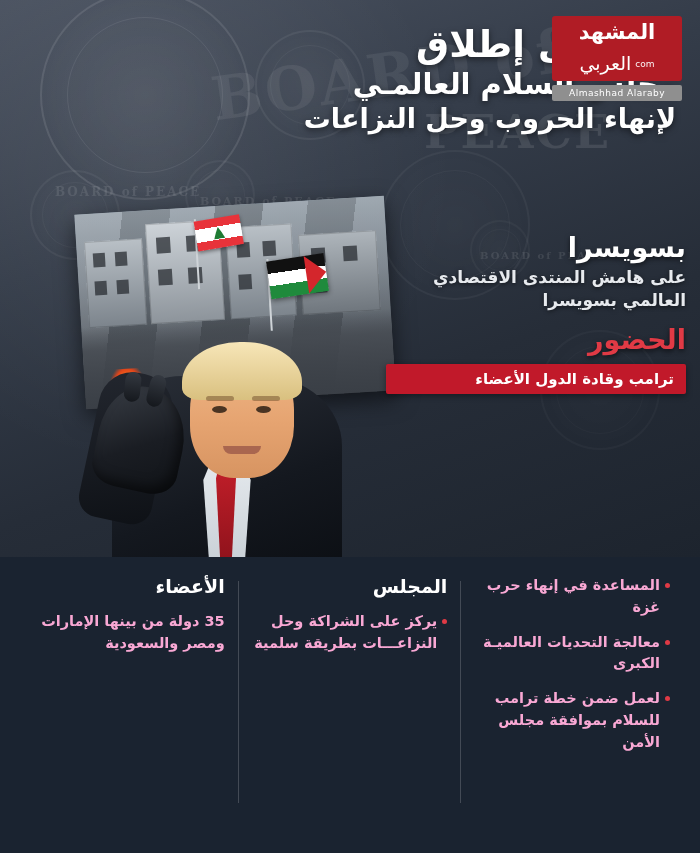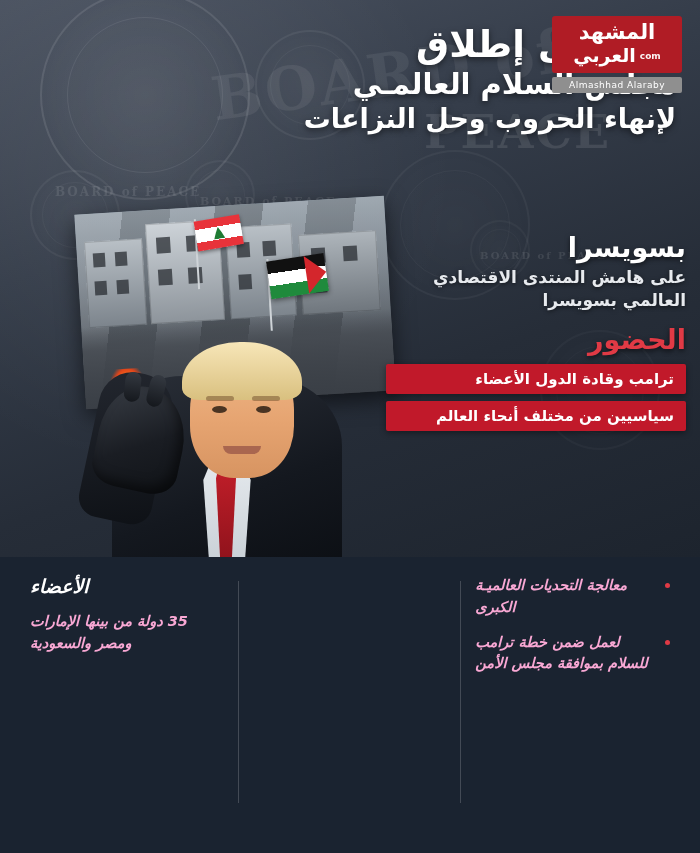--- a/index.html
+++ b/index.html
@@ -72,21 +72,21 @@
   .logo-main {
     background: #b01c25;
     padding: 6px 8px 7px 8px;
     border-radius: 3px;
     color: #fff;
   }
   .logo-l1 {
     font-size: 21px; font-weight: 700; line-height: 1.0; letter-spacing: 0px;
   }
   .logo-l2 {
-    font-size: 19px; font-weight: 700; line-height: 1.1; margin-top: 2px; text-align: center;
+    font-size: 19px; font-weight: 400; line-height: 1.1; margin-top: 10px; text-align: center;
   }
   .logo-com {
     font-size: 9px; display: inline-block; vertical-align: middle;
     margin-left: 4px; opacity: .95;
   }
   .logo-sub {
     margin-top: 4px;
     background: #8f8f8f;
     color: #fff;
     font-size: 9px;
@@ -291,23 +291,22 @@
     height: 296px;
     background: #1a2330;
     padding: 18px 16px 22px 16px;
     display: flex;
     direction: rtl;
     z-index: 6;
   }
   .col {
     flex: 1 1 0;
     padding: 0 14px;
-    text-align: left;
+    text-align: right;
     position: relative;
-    font-style: italic;
   }
   .col + .col::after {
     content: "";
     position: absolute;
     right: 0; top: 6px; bottom: 28px;
     width: 1px;
     background: rgba(255,255,255,0.18);
   }
   .col h3 {
     color: #ffffff;
@@ -423,37 +422,45 @@
     </div>
   </div>
 
   <div class="info">
 
     <div class="info-h">بسويسرا</div>
     <div class="info-p">على هامش المنتدى الاقتصادي العالمي بسويسرا</div>
 
     <div class="info-h red">الحضور</div>
     <div class="chip">ترامب وقادة الدول الأعضاء</div>
-    <div class="chip">سياسيين من مختلف أنحاء العالم</div>
   </div>
 
   <div class="bottom">
 
     <div class="col c-goals">
       <div class="item">
         <span class="bullet"></span>
+        <span>المساعدة في إنهاء حرب غزة</span>
+      </div>
+      <div class="item">
+        <span class="bullet"></span>
         <span>معالجة التحديات العالميـة الكبرى</span>
       </div>
       <div class="item">
         <span class="bullet"></span>
         <span>لعمل ضمن خطة ترامب للسلام بموافقة مجلس الأمن</span>
       </div>
     </div>
 
     <div class="col c-council">
+      <h3>المجلس</h3>
+      <div class="item">
+        <span class="bullet"></span>
+        <span>يركز على الشراكة وحل النزاعـــات بطريقة سلمية</span>
+      </div>
     </div>
 
     <div class="col c-members">
       <h3>الأعضاء</h3>
       <div class="item">
         <span>35 دولة من بينها الإمارات ومصر والسعودية</span>
       </div>
     </div>
 
   </div>

